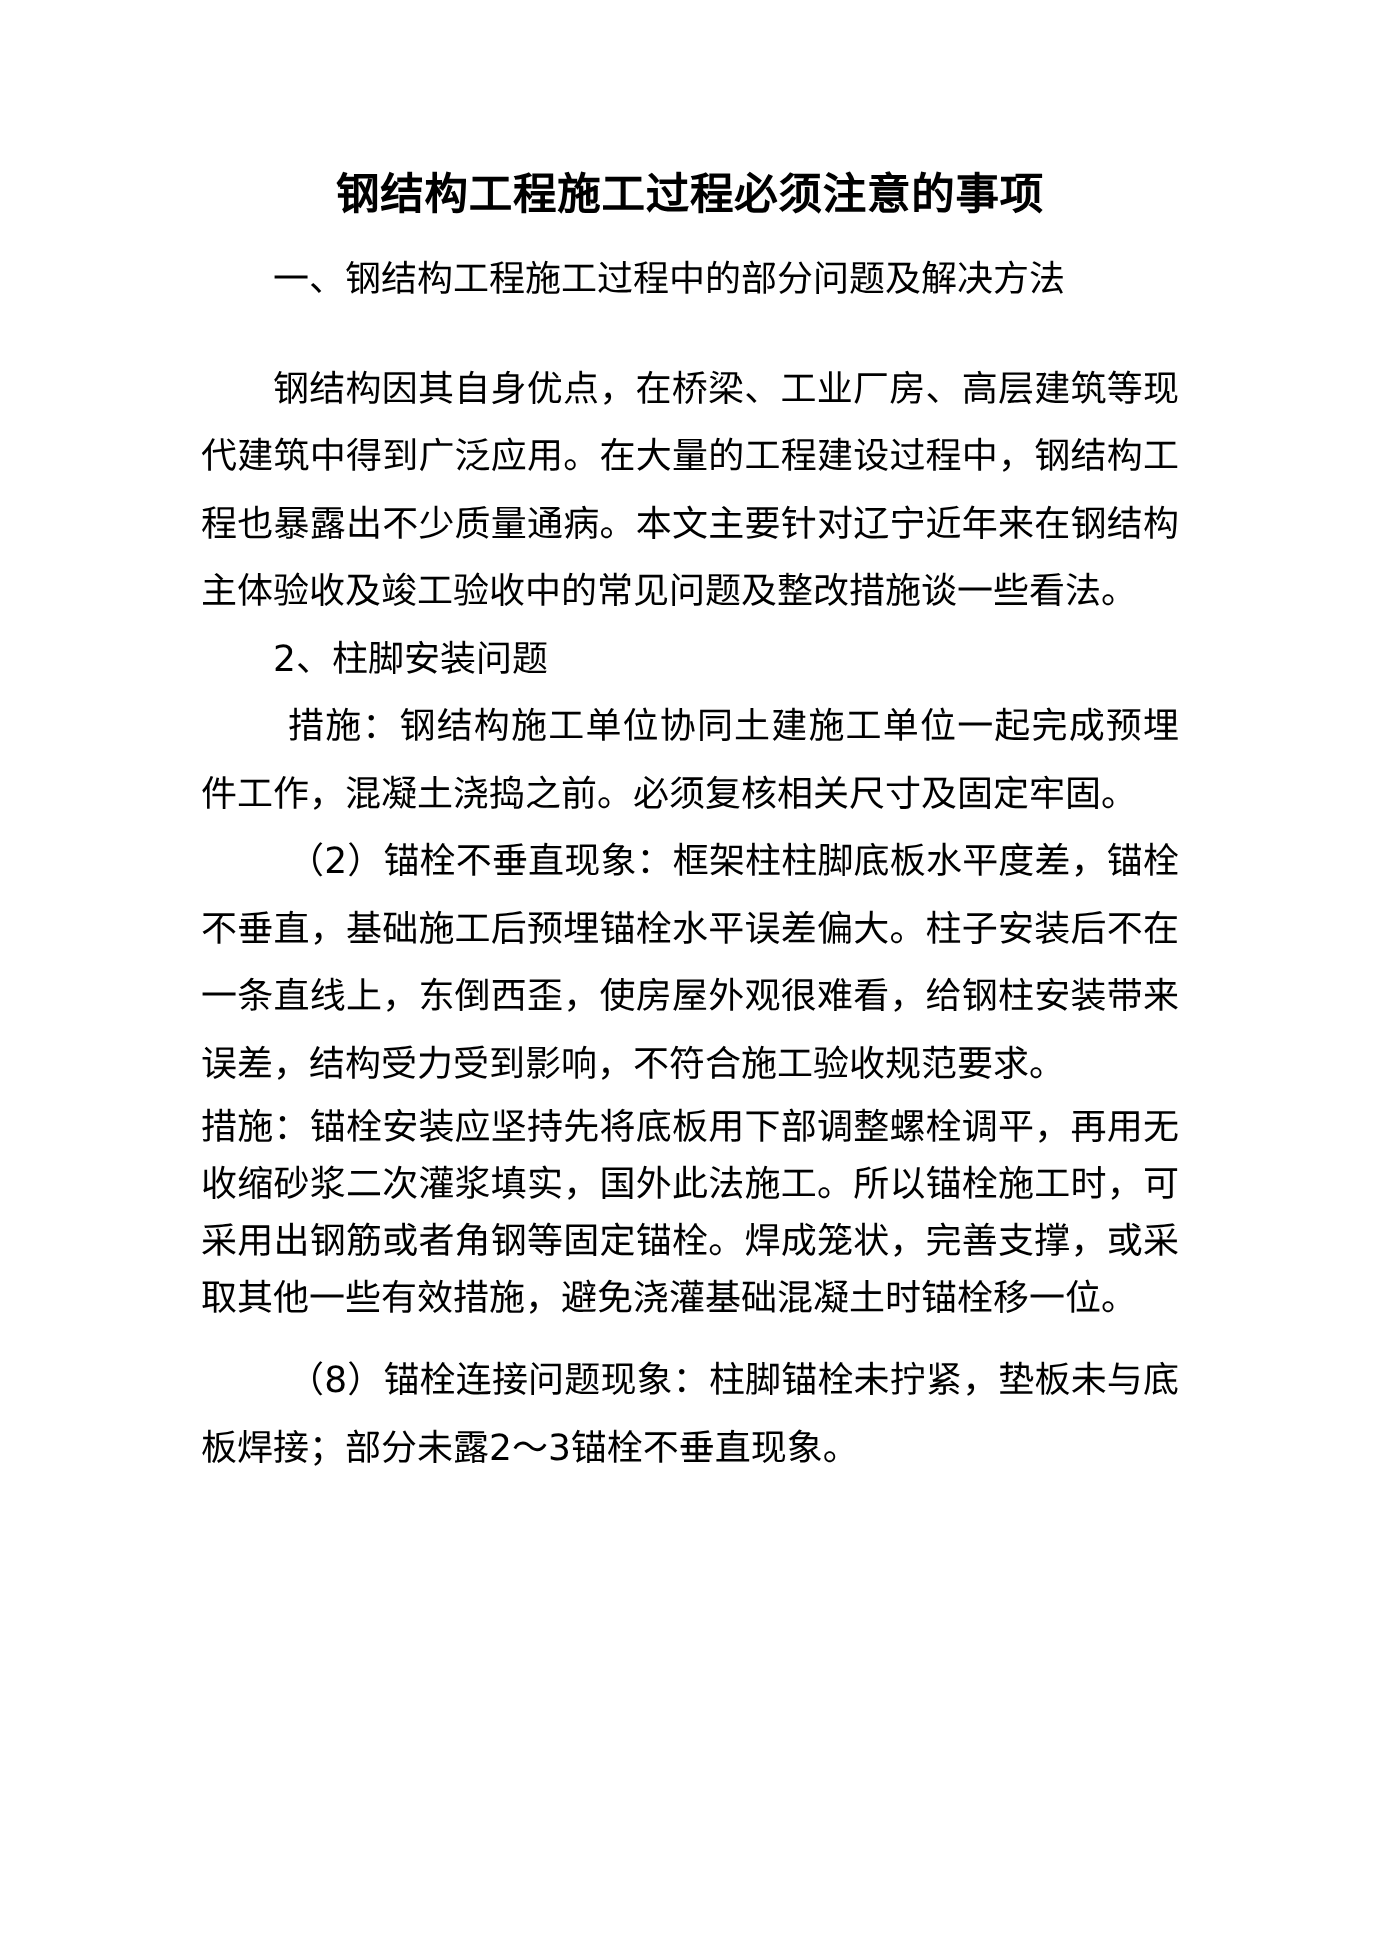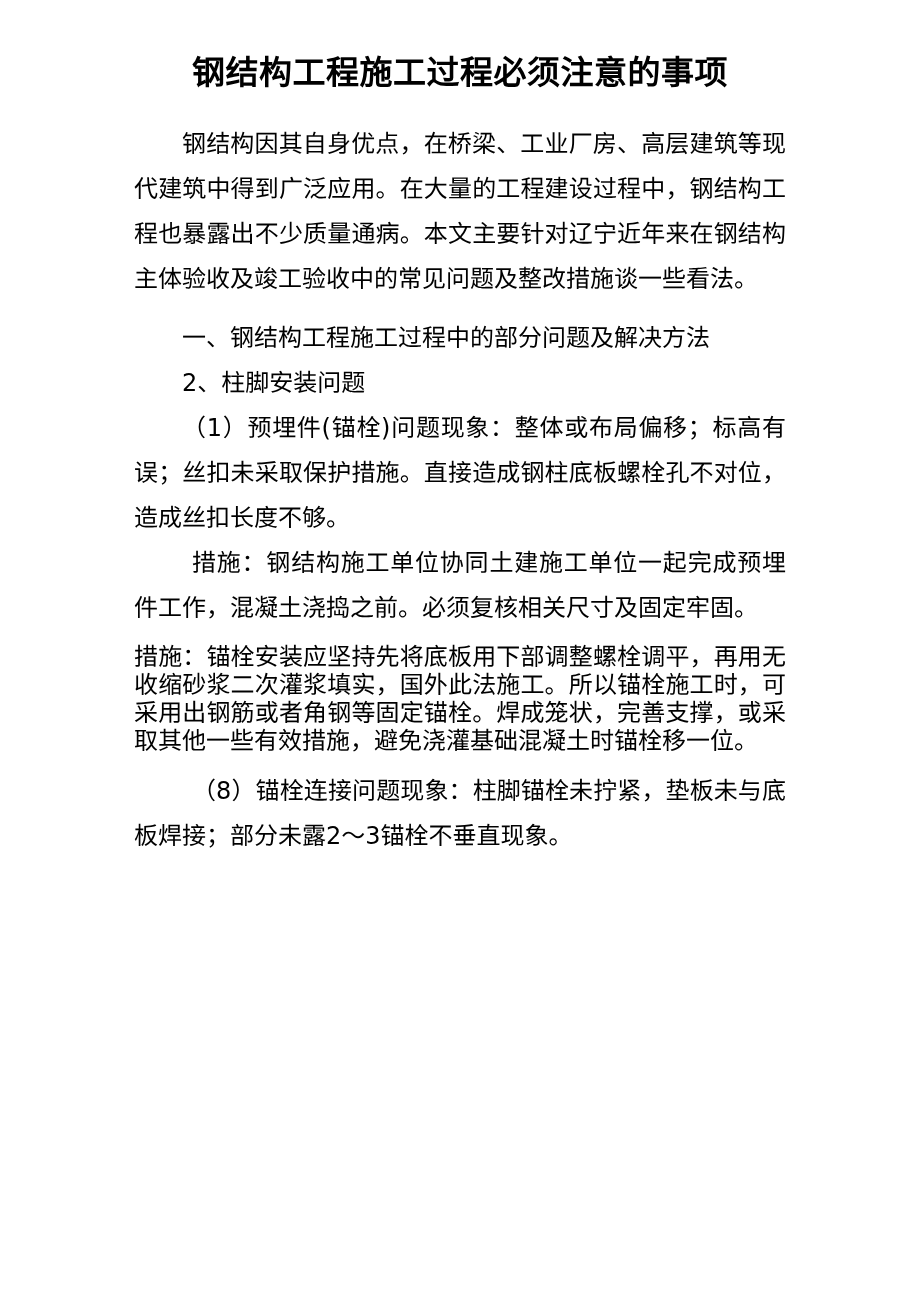--- a/index.html
+++ b/index.html
@@ -27,26 +27,26 @@
 
   .content {
     position: absolute;
     left: 134px;
     top: 0;
     width: 652px;
   }
 
   
   .doc-title {
-    font-size: 33px;
+    font-size: 29px;
     font-weight: bold;
     text-align: center;
     line-height: 42px;
     margin: 0;
-    padding-top: 52px;
+    padding-top: 108px;
     letter-spacing: 0.5px;
     white-space: nowrap;
   }
 
   
   .para {
     font-size: 24px;
     line-height: 45px;
     margin: 0;
     text-align: justify;
@@ -68,23 +68,23 @@
     margin-top: 28px;
   }
 
   
   .para.section-head {
     margin-top: 14px;
   }
 
   
   .para.tight {
-    line-height: 28px;
+    line-height: 38px;
     text-indent: 0;
-    margin-top: 12px;
+    margin-top: 0;
   }
 
   .para.after-tight {
     margin-top: 14px;
   }
 
   
   .lat {
     font-family: "DejaVu Sans", "Liberation Sans", sans-serif;
     font-weight: normal;
@@ -92,30 +92,30 @@
   }
 </style>
 </head>
 <body>
 
 <div class="page">
   <div class="content">
 
     <h1 class="doc-title">钢结构工程施工过程必须注意的事项</h1>
 
+    <p class="para indent-2 section-head">一、钢结构工程施工过程中的部分问题及解决方法</p>
+
     <p class="para indent-2 first-body">钢结构因其自身优点，在桥梁、工业厂房、高层建筑等现代建筑中得到广泛应用。在大量的工程建设过程中，钢结构工程也暴露出不少质量通病。本文主要针对辽宁近年来在钢结构主体验收及竣工验收中的常见问题及整改措施谈一些看法。</p>
-
-    <p class="para indent-2 section-head">一、钢结构工程施工过程中的部分问题及解决方法</p>
 
 
     <p class="para indent-2">2、柱脚安装问题</p>
 
-    <p class="para indent-2">（1）预埋件(锚栓)问题现象：整体或布局偏移；标高有误；丝扣未采取保护措施。直接造成钢柱底板螺栓孔不对位，造成丝扣长度不够。</p>
 
     <p class="para indent-3">措施：钢结构施工单位协同土建施工单位一起完成预埋件工作，混凝土浇捣之前。必须复核相关尺寸及固定牢固。</p>
 
+    <p class="para indent-3">（2）锚栓不垂直现象：框架柱柱脚底板水平度差，锚栓不垂直，基础施工后预埋锚栓水平误差偏大。柱子安装后不在一条直线上，东倒西歪，使房屋外观很难看，给钢柱安装带来误差，结构受力受到影响，不符合施工验收规范要求。</p>
 
     <p class="para tight">措施：锚栓安装应坚持先将底板用下部调整螺栓调平，再用无收缩砂浆二次灌浆填实，国外此法施工。所以锚栓施工时，可采用出钢筋或者角钢等固定锚栓。焊成笼状，完善支撑，或采取其他一些有效措施，避免浇灌基础混凝土时锚栓移一位。</p>
 
     <p class="para indent-3 after-tight"><span>（8）锚栓连接问题现象：柱脚锚栓未拧紧，垫板未与底板焊接；部分未露</span><span class="lat">2～3</span><span>锚栓不垂直现象。</span></p>
 
   </div>
 </div>
 
 </body></html>

